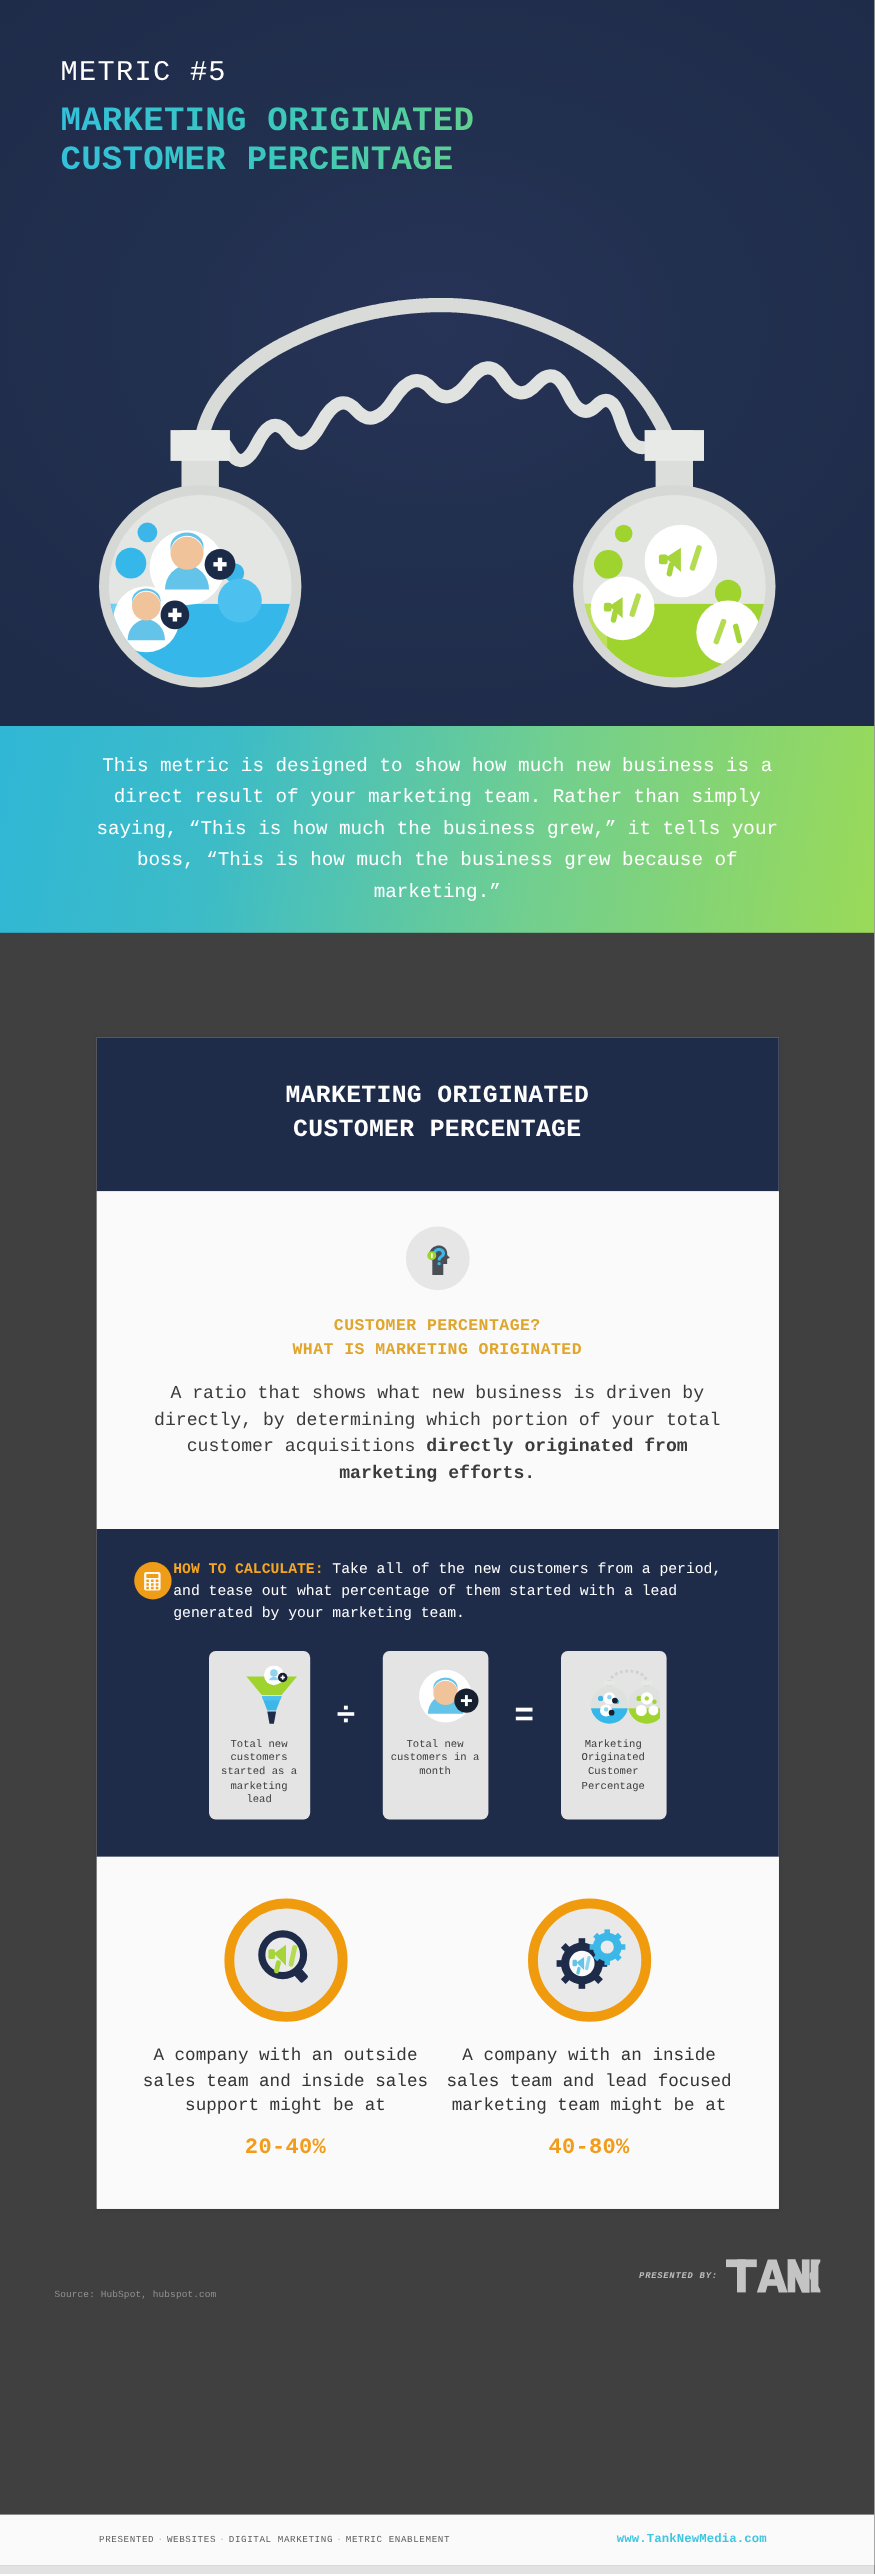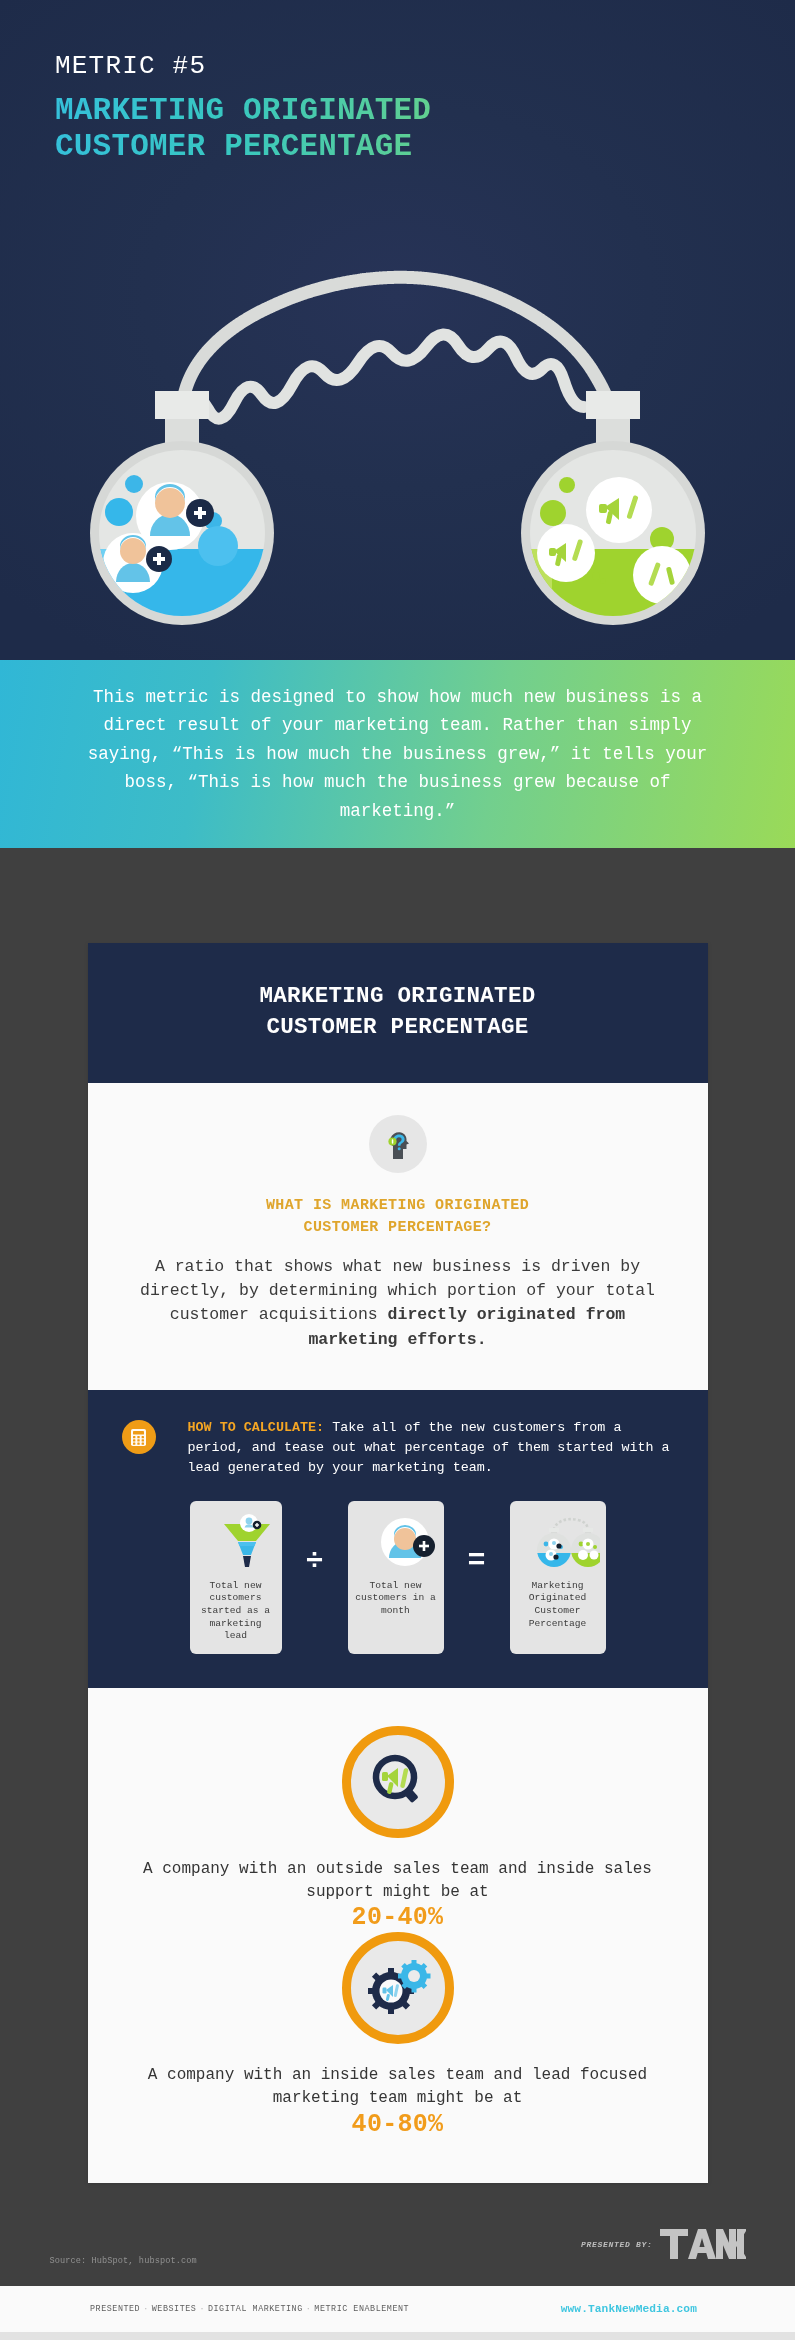--- a/index.html
+++ b/index.html
@@ -105,21 +105,21 @@
   }
   .what-body {
     color: #3b3b3b;
     font-size: 16.5px;
     line-height: 1.48;
   }
   .what-body b { font-weight: bold; }
 
   
   .sec-dark { background: #1e2b49; padding: 28px 30px 34px; }
-  .calc-row { display: flex; align-items: flex-start; gap: 32px; padding: 0 6px 0 4px; }
+  .calc-row { display: flex; align-items: flex-start; gap: 2px; padding: 0 6px 0 4px; }
   .calc-icon {
     flex: 0 0 auto; width: 34px; height: 34px; border-radius: 50%;
     background: #ef9c16; margin-top: 2px;
     display: flex; align-items: center; justify-content: center;
   }
   .calc-text { color: #ffffff; font-size: 13.4px; line-height: 1.5; }
   .calc-text .hl { color: #f5a623; font-weight: bold; }
 
   .formula { display: flex; align-items: stretch; justify-content: center; gap: 0; margin-top: 22px; }
   .fbox {
@@ -140,34 +140,34 @@
   }
   .op {
     width: 66px;
     display: flex; align-items: center; justify-content: center;
     color: #ffffff; font-size: 30px; font-weight: bold;
     align-self: center;
     padding-bottom: 32px;
   }
 
   
-  .sec-bench { background: #fafafa; padding: 38px 34px 44px; display: flex; flex-direction: column; }
+  .sec-bench { background: #fafafa; padding: 38px 34px 44px; display: flex; }
   .bench { flex: 1; text-align: center; padding: 0 8px; }
   .bench-ring {
     width: 112px; height: 112px; border-radius: 50%;
     border: 9px solid #f09a0e;
     background: #e9e9e9;
     margin: 0 auto 20px;
     display: flex; align-items: center; justify-content: center;
   }
   .bench-text { color: #353535; font-size: 16px; line-height: 1.42; }
   .bench-pct {
-    margin-top: 0;
+    margin-top: 15px;
     color: #f19c1b;
-    font-size: 25px;
+    font-size: 20px;
     font-weight: bold;
     letter-spacing: 0.3px;
   }
 
   
   .foot-src {
     display: flex; align-items: flex-end; justify-content: space-between;
     width: 700px; margin: 44px auto 0; padding: 0 2px;
   }
   .src-text { color: #919191; font-size: 8.6px; letter-spacing: 0.1px; }
@@ -300,22 +300,22 @@
         <div class="what-icon">
           <svg width="38" height="38" viewBox="0 0 38 38">
             <path d="M14 34 L14 21 C11 20 10 16 11.5 13 C13.5 8.5 18 6.5 22 7.5 C26 8.5 28 12 27.5 16 L30 18.5 L27.5 19.5 L27.5 24 L24 24 L24 34 Z" fill="#4a4f55"></path>
             <path d="M20 9.5 c3.6 0 5.6 2.2 5.6 4.8 c0 2.2 -1.2 3.1 -2.6 4 c-1.1 .8 -1.5 1.3 -1.5 2.5 l-2.6 0 c0 -2 .5 -2.9 1.9 -3.9 c1.2 -.9 1.8 -1.4 1.8 -2.5 c0 -1.3 -1 -2.2 -2.6 -2.2 c-1.6 0 -2.7 1 -2.8 2.6 l-2.7 0 c.1 -3 2.2 -5.3 5.5 -5.3 z" fill="#3bb7e8"></path>
             <circle cx="20.2" cy="23.8" r="1.5" fill="#3bb7e8"></circle>
             <circle cx="13.5" cy="16.5" r="4.1" fill="#9fd32e"></circle>
             <rect x="12.8" y="14.2" width="1.5" height="4.6" rx="0.7" fill="#fff"></rect>
           </svg>
         </div>
         <div class="what-title">
+          <div>CUSTOMER PERCENTAGE?</div>
           <div>WHAT IS MARKETING ORIGINATED</div>
-          <div>CUSTOMER PERCENTAGE?</div>
         </div>
         <div class="what-body"><span>A ratio that shows what new business is driven by directly, by determining which portion of your total customer acquisitions </span><b>directly originated from marketing efforts.</b></div>
       </div>
 
       <div class="sec-dark">
         <div class="calc-row">
           <div class="calc-icon">
             <svg width="17" height="19" viewBox="0 0 17 19">
               <rect x="1" y="1" width="15" height="17" rx="1.8" fill="#fff" opacity="0.95"></rect>
               <rect x="3" y="3" width="11" height="3.6" rx="0.7" fill="#ef9c16"></rect>

